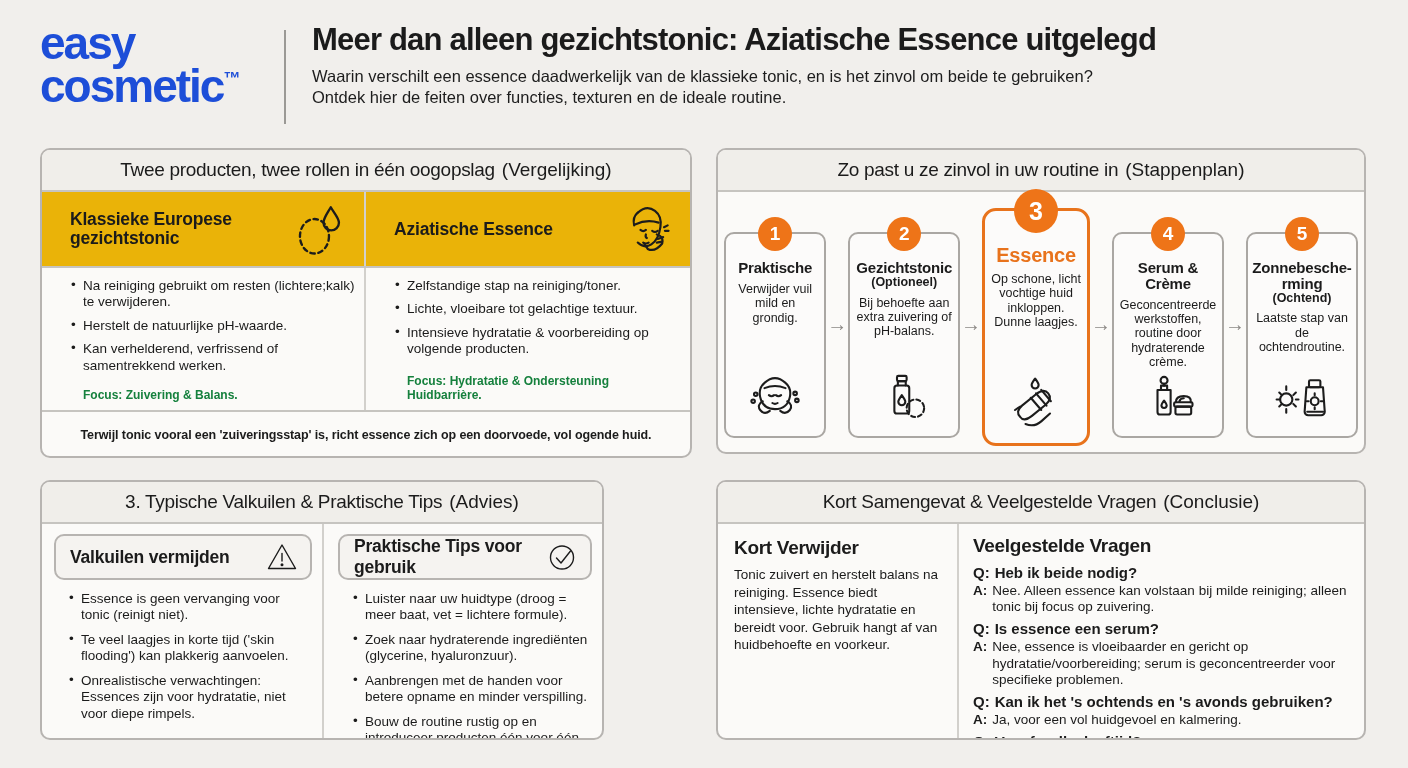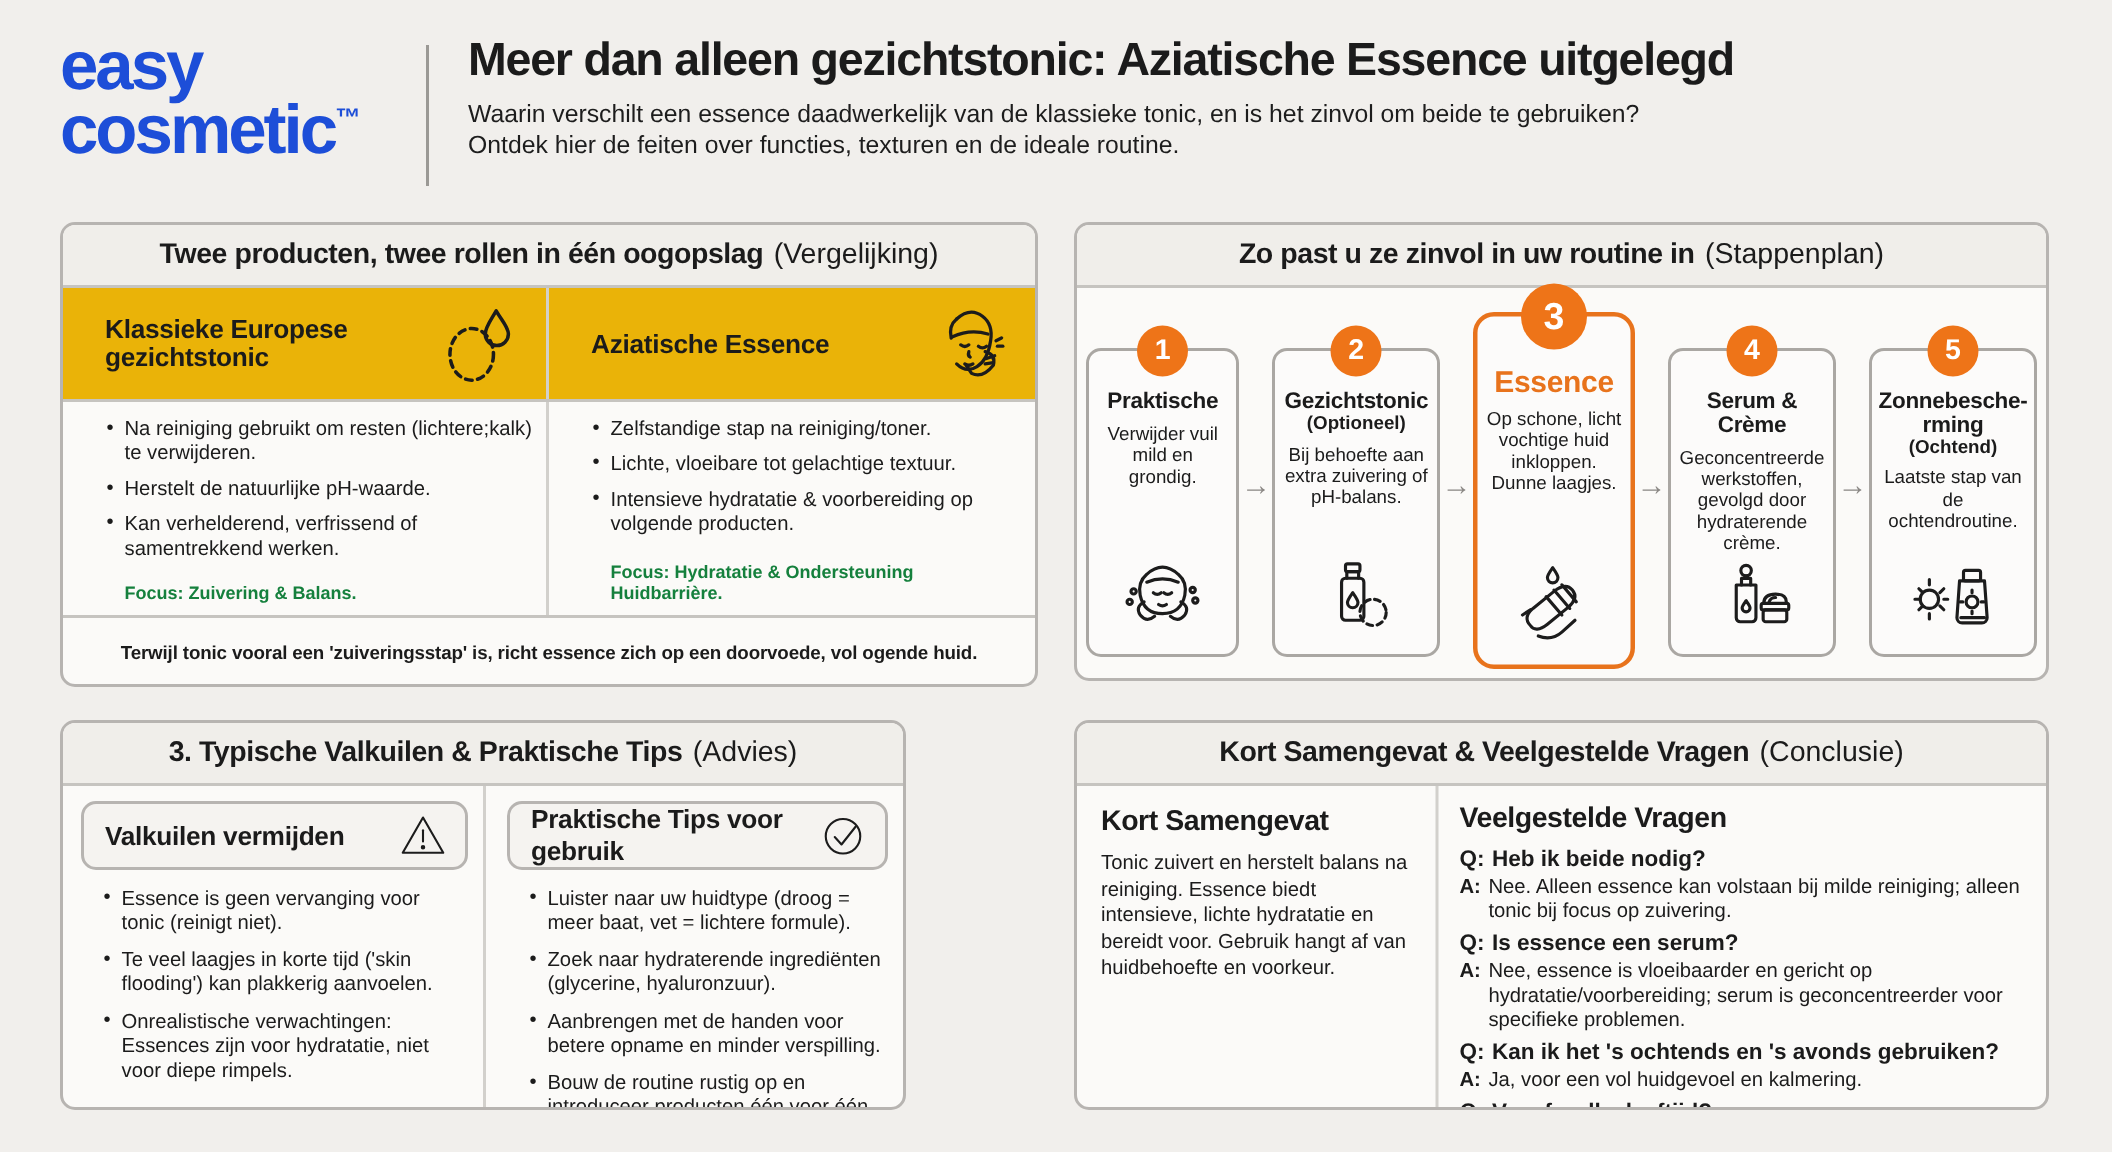--- a/index.html
+++ b/index.html
@@ -11,21 +11,21 @@
   .logo{position:absolute;left:40px;top:22px;font-weight:bold;font-size:46px;line-height:0.93;letter-spacing:-2px;color:#1d4ed8;}
   .logo .tm{font-size:17px;vertical-align:18px;letter-spacing:0;}
   .header-divider{position:absolute;left:284px;top:30px;width:2px;height:94px;background:#9b9995;}
   .header-text{position:absolute;left:312px;top:24px;width:1060px;}
   .main-title{font-size:31px;font-weight:bold;letter-spacing:-0.8px;line-height:1.05;}
   .subtitle{margin-top:9px;font-size:16.5px;line-height:1.28;color:#1d1d1d;}
 
   
   .panel{position:absolute;background:#fbfaf8;border:2px solid #b7b4b1;border-radius:10px;overflow:hidden;}
   .panel-header{height:42px;background:#f0eeea;border-bottom:2px solid #c6c4c0;display:flex;align-items:center;justify-content:center;gap:7px;font-size:19px;}
-  .pt-main{font-weight:bold;letter-spacing:-0.3px;}
+  .pt-main{font-weight:normal;letter-spacing:-0.3px;}
   .pt-tag{font-weight:normal;}
 
   .panel-comparison{left:40px;top:148px;width:652px;height:310px;}
   .panel-routine{left:716px;top:148px;width:650px;height:306px;}
   .panel-advice{left:40px;top:480px;width:564px;height:260px;}
   .panel-conclusion{left:716px;top:480px;width:650px;height:260px;}
 
   
   .cmp-head-row{display:grid;grid-template-columns:1fr 1fr;height:76px;background:#eab308;border-bottom:2px solid #c6c4c0;}
   .cmp-head-cell{display:flex;align-items:center;padding:0 16px 0 28px;gap:10px;}
@@ -218,21 +218,21 @@
           </svg>
         </div>
       </div>
 
       <div class="step-arrow">→</div>
 
       <div class="step-card">
         <div class="step-num">4</div>
         <div class="step-title">Serum &amp; Crème</div>
         <div class="step-sub"></div>
-        <div class="step-text">Geconcentreerde werkstoffen, gevolgd door hydraterende crème.</div>
+        <div class="step-text">Geconcentreerde werkstoffen, routine door hydraterende crème.</div>
         <div class="step-icon">
           <svg class="icon-svg" viewBox="0 0 64 64" fill="none" stroke="#1c1c1c" stroke-width="2.4" stroke-linecap="round" stroke-linejoin="round">
             <path d="M20 24 h15 v25 a3 3 0 0 1 -3 3 h-9 a3 3 0 0 1 -3 -3 Z"></path>
             <path d="M24 24 v-5 h7 v5"></path>
             <circle cx="27.5" cy="13" r="4"></circle>
             <path d="M27.5 17 v2"></path>
             <path d="M27.5 36 c-1.8 2.5 -3 4 -3 5.5 a3 3 0 0 0 6 0 c0 -1.5 -1.2 -3 -3 -5.5 Z"></path>
             <path d="M41 38 q0 -7 9 -7 q9 0 8 7"></path>
             <path d="M45 37 q1 -3.5 5 -3.5"></path>
             <rect x="39" y="38" width="21" height="5" rx="1.5"></rect>
@@ -307,21 +307,21 @@
     </div>
   </div>
 
   <div class="panel panel-conclusion">
     <div class="panel-header">
       <span class="pt-main">Kort Samengevat &amp; Veelgestelde Vragen</span>
       <span class="pt-tag">(Conclusie)</span>
     </div>
     <div class="conc-body">
       <div class="conc-summary">
-        <div class="conc-heading">Kort Samengevat</div>
+        <div class="conc-heading">Kort Verwijder</div>
         <div class="conc-text">Tonic zuivert en herstelt balans na reiniging. Essence biedt intensieve, lichte hydratatie en bereidt voor. Gebruik hangt af van huidbehoefte en voorkeur.</div>
       </div>
       <div class="conc-faq">
         <div class="conc-heading">Veelgestelde Vragen</div>
 
         <div class="faq-item">
           <div class="faq-q">
             <span class="lbl">Q:</span>
             <span>Heb ik beide nodig?</span>
           </div>

